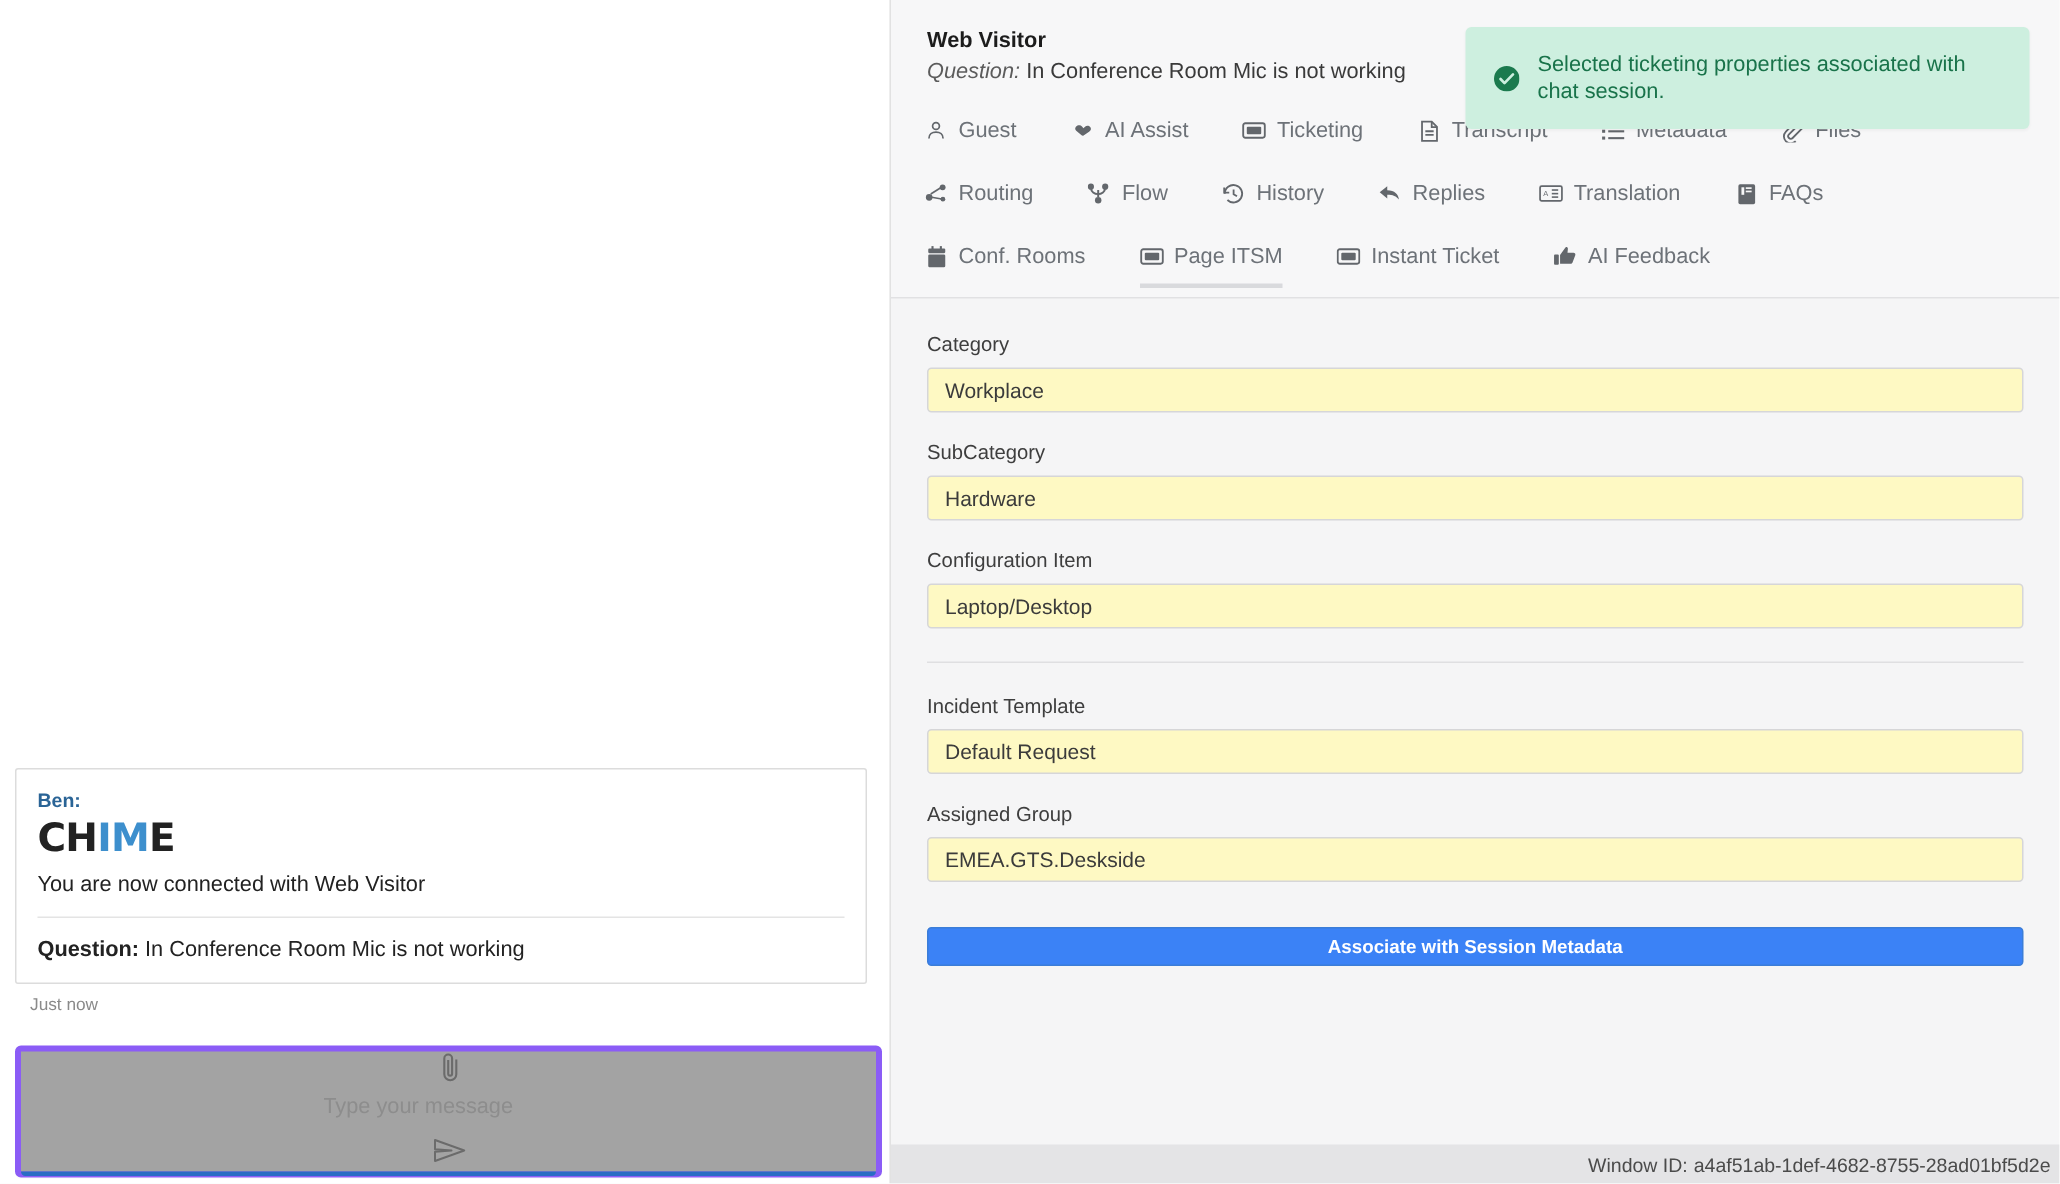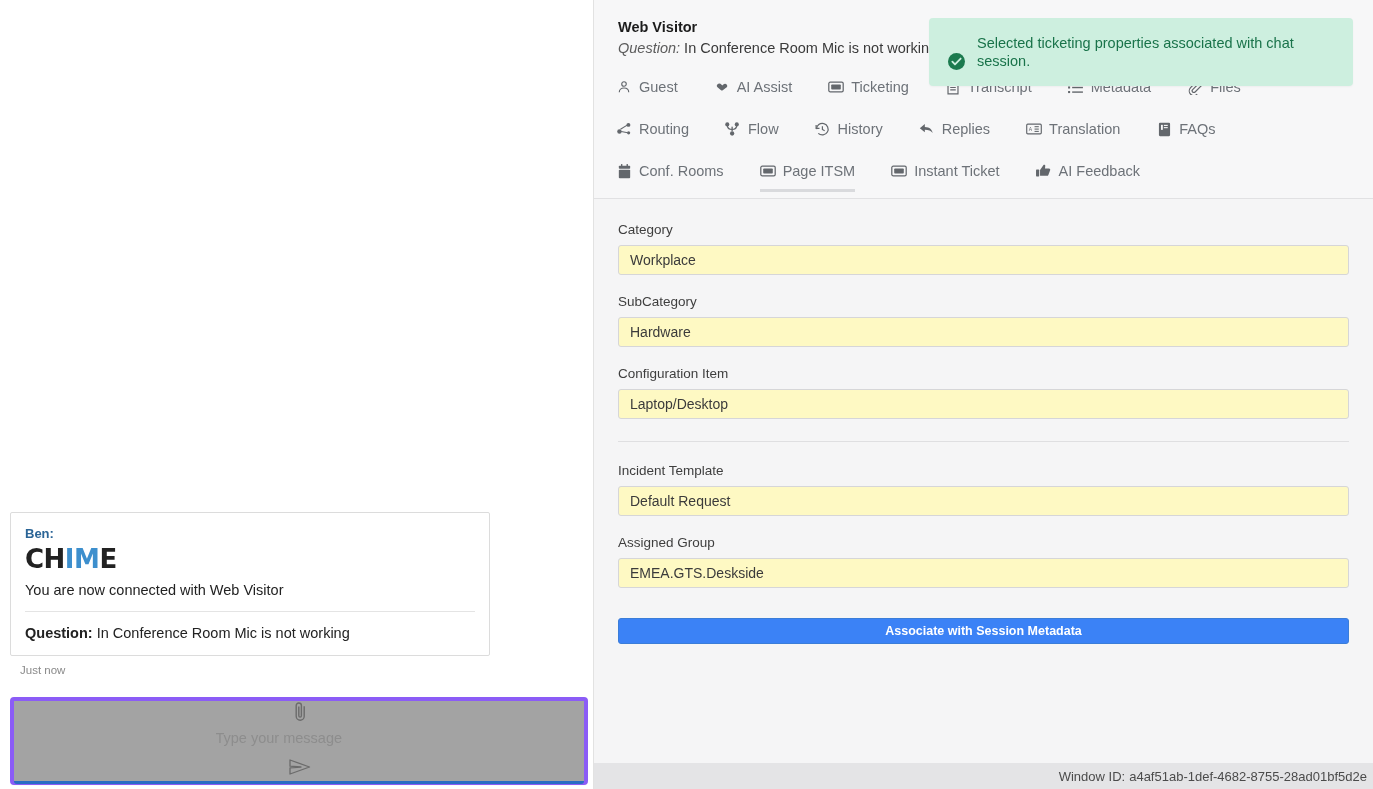--- a/index.html
+++ b/index.html
@@ -33,21 +33,21 @@
   .chat-scroll {
     flex: 1 1 auto;
     overflow: hidden;
     display: flex;
     flex-direction: column;
     justify-content: flex-end;
     padding: 0 0 0 0;
   }
   .msg-block {
     margin: 0 0 0 10px;
-    width: 480px;
+    width: 568px;
   }
   .msg-bubble {
     border: 1px solid #dcdcdc;
     background: #ffffff;
     border-radius: 2px;
     padding: 12px 14px 0 14px;
   }
   .msg-sender {
     color: #2a6496;
     font-size: 13px;
@@ -261,25 +261,25 @@
     color: #4b4b4b;
   }
   .rp-footer .wid-label { margin-right: 4px; }
   .rp-footer .wid-val { font-weight: 400; }
 
   
   .toast {
     position: absolute;
     top: 18px;
     right: 20px;
-    width: 424px;
+    width: 376px;
     background: #cdefdf;
     border-radius: 4px;
     display: flex;
-    align-items: flex-end;
+    align-items: center;
     gap: 12px;
     padding: 16px 18px;
     z-index: 50;
     box-shadow: 0 1px 2px rgba(0,0,0,0.04);
   }
   .toast-icon {
     flex: 0 0 18px;
     width: 18px; height: 18px;
     color: #1b7a4e;
     display: flex; align-items: center; justify-content: center;

